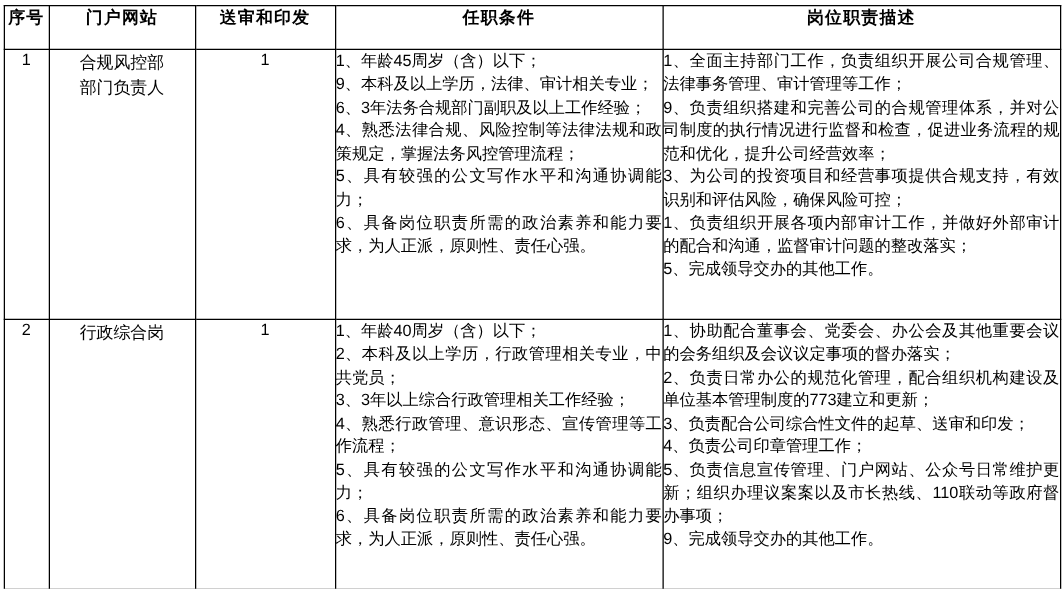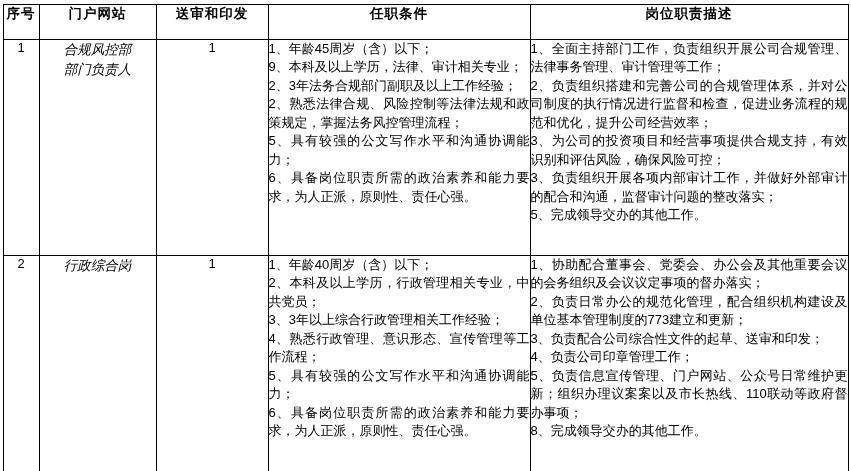--- a/index.html
+++ b/index.html
@@ -72,21 +72,20 @@
     height: 215px;
   }
   .lines p {
     margin: 0;
     padding: 0;
     text-align: justify;
     text-justify: inter-ideograph;
   }
   .post-line {
     display: block;
-    font-style: italic;
   }
 </style>
 </head>
 <body>
 
 <div class="sheet">
   <table class="recruit">
     <colgroup>
       <col class="c-index">
       <col class="c-post">
@@ -108,32 +107,32 @@
         <td class="index">1</td>
         <td class="post">
           <span class="post-line">合规风控部</span>
           <span class="post-line">部门负责人</span>
         </td>
         <td class="count">1</td>
         <td class="req">
           <div class="lines">
             <p>1、年龄45周岁（含）以下；</p>
             <p>9、本科及以上学历，法律、审计相关专业；</p>
-            <p>2、3年法务合规部门副职及以上工作经验；</p>
-            <p>2、熟悉法律合规、风险控制等法律法规和政策规定，掌握法务风控管理流程；</p>
+            <p>6、3年法务合规部门副职及以上工作经验；</p>
+            <p>4、熟悉法律合规、风险控制等法律法规和政策规定，掌握法务风控管理流程；</p>
             <p>5、具有较强的公文写作水平和沟通协调能力；</p>
             <p>6、具备岗位职责所需的政治素养和能力要求，为人正派，原则性、责任心强。</p>
           </div>
         </td>
         <td class="duty">
           <div class="lines">
             <p>1、全面主持部门工作，负责组织开展公司合规管理、法律事务管理、审计管理等工作；</p>
-            <p>2、负责组织搭建和完善公司的合规管理体系，并对公司制度的执行情况进行监督和检查，促进业务流程的规范和优化，提升公司经营效率；</p>
+            <p>9、负责组织搭建和完善公司的合规管理体系，并对公司制度的执行情况进行监督和检查，促进业务流程的规范和优化，提升公司经营效率；</p>
             <p>3、为公司的投资项目和经营事项提供合规支持，有效识别和评估风险，确保风险可控；</p>
-            <p>3、负责组织开展各项内部审计工作，并做好外部审计的配合和沟通，监督审计问题的整改落实；</p>
+            <p>1、负责组织开展各项内部审计工作，并做好外部审计的配合和沟通，监督审计问题的整改落实；</p>
             <p>5、完成领导交办的其他工作。</p>
           </div>
         </td>
       </tr>
       <tr>
         <td class="index">2</td>
         <td class="post">
           <span class="post-line">行政综合岗</span>
         </td>
         <td class="count">1</td>
@@ -147,19 +146,19 @@
             <p>6、具备岗位职责所需的政治素养和能力要求，为人正派，原则性、责任心强。</p>
           </div>
         </td>
         <td class="duty">
           <div class="lines">
             <p>1、协助配合董事会、党委会、办公会及其他重要会议的会务组织及会议议定事项的督办落实；</p>
             <p>2、负责日常办公的规范化管理，配合组织机构建设及单位基本管理制度的773建立和更新；</p>
             <p>3、负责配合公司综合性文件的起草、送审和印发；</p>
             <p>4、负责公司印章管理工作；</p>
             <p>5、负责信息宣传管理、门户网站、公众号日常维护更新；组织办理议案案以及市长热线、110联动等政府督办事项；</p>
-            <p>8、完成领导交办的其他工作。</p>
+            <p>9、完成领导交办的其他工作。</p>
           </div>
         </td>
       </tr>
     </tbody>
   </table>
 </div>
 
 </body></html>

